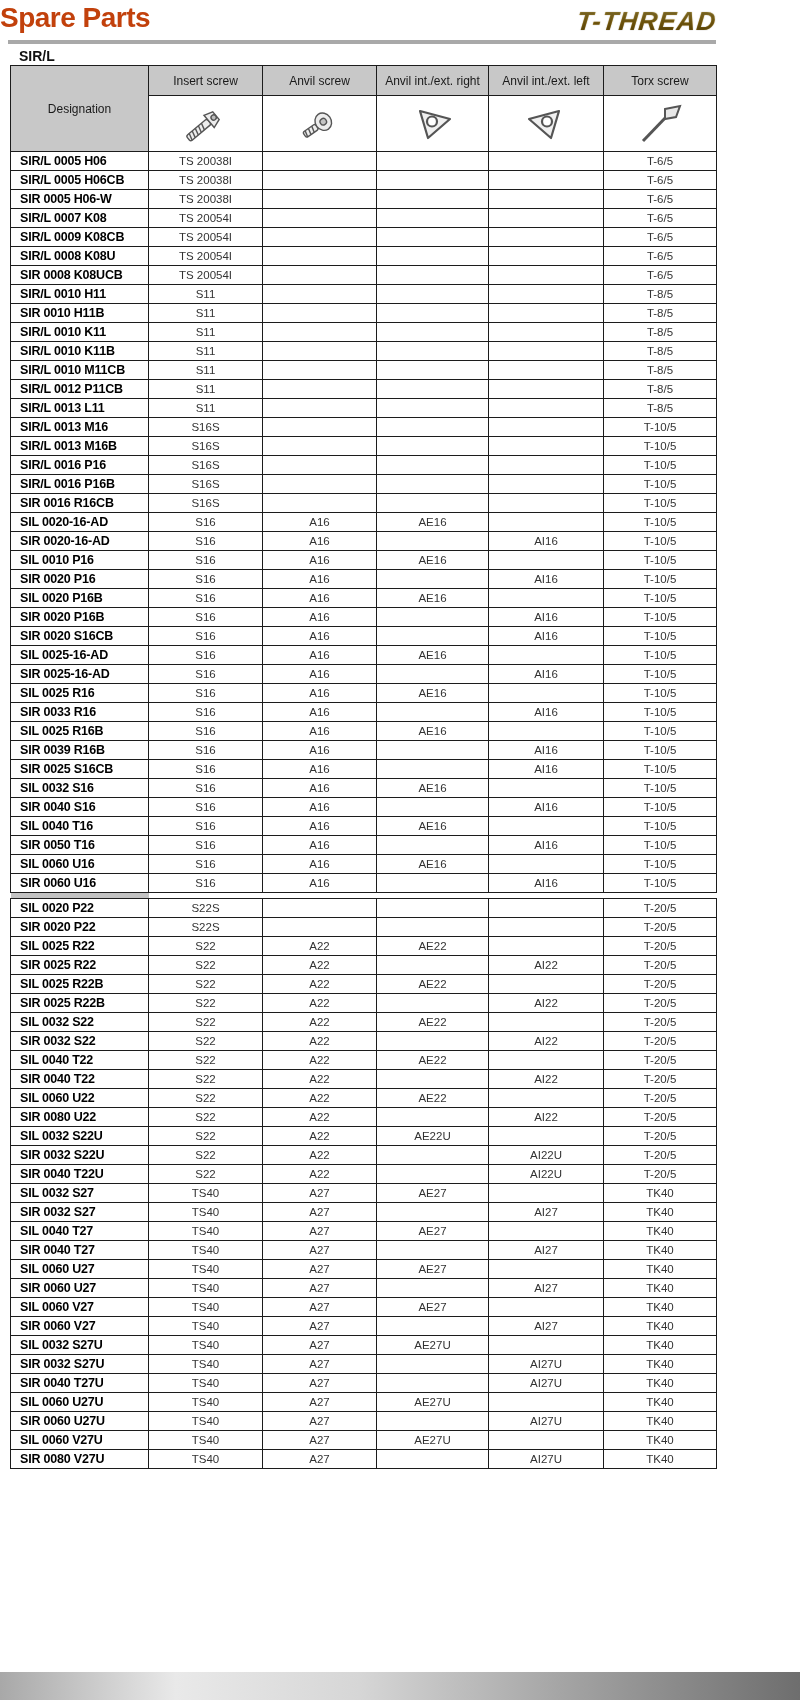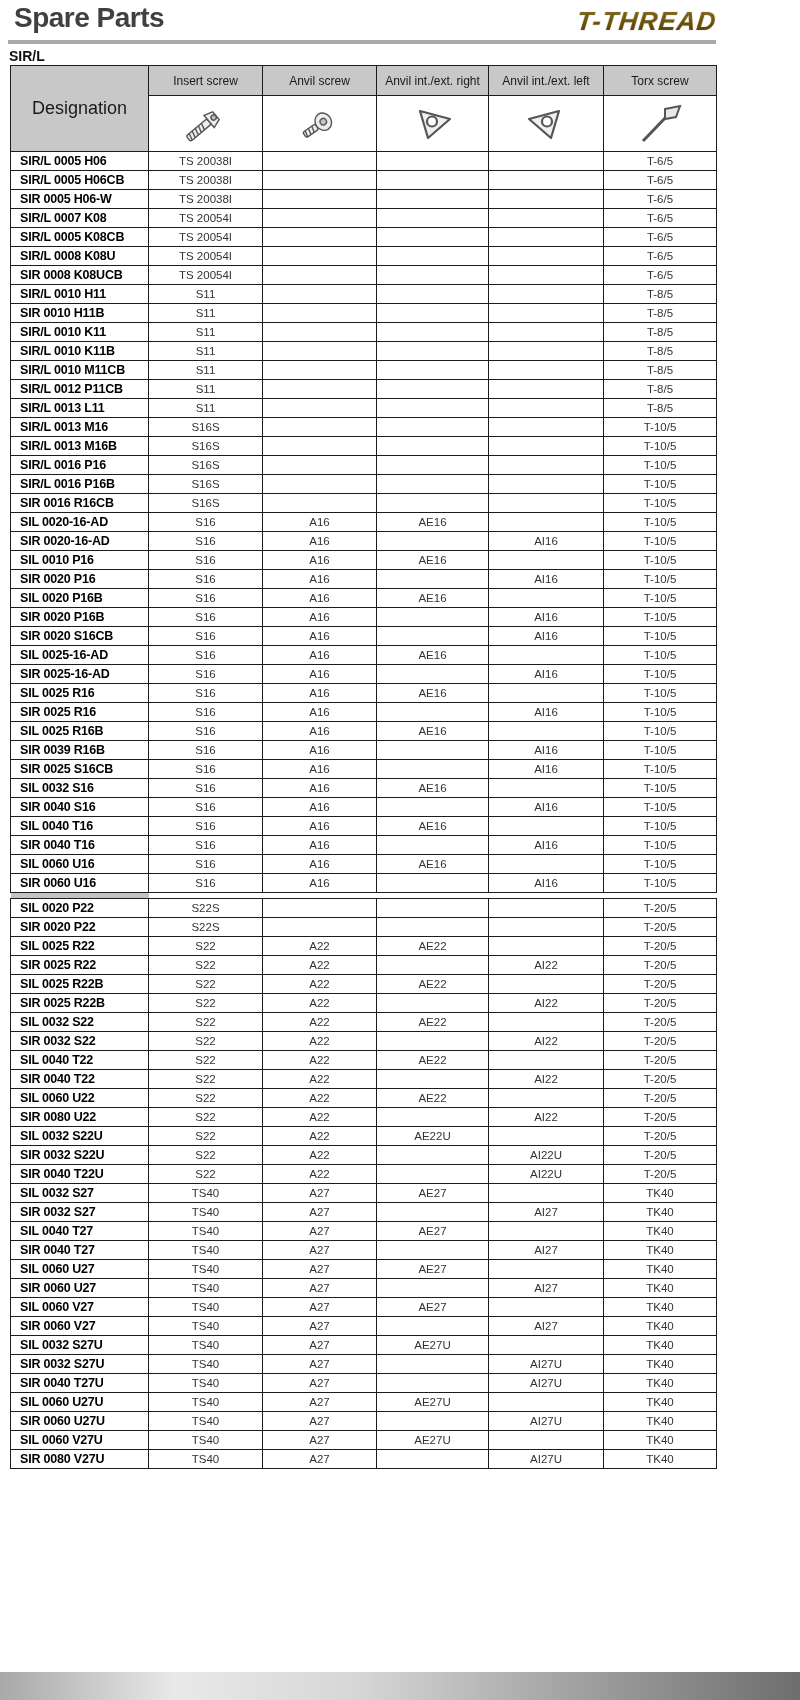--- a/index.html
+++ b/index.html
@@ -1,41 +1,41 @@
 <!DOCTYPE html>
 <html><head>
 <meta charset="utf-8">
 <style>
   html,body{margin:0;padding:0;}
   body{
     width:800px;height:1700px;position:relative;background:#ffffff;
     font-family:"Liberation Sans",sans-serif;overflow:hidden;
   }
   .page-title{
-    position:absolute;left:14px;top:2px;font-size:28px;font-weight:bold;
-    color:#404040;letter-spacing:-0.5px;
+    position:absolute;left:0;top:2px;font-size:28px;font-weight:bold;
+    color:#c2410c;letter-spacing:-0.5px;
   }
   .title-rule{position:absolute;left:8px;top:40px;width:708px;height:4px;background:#a9a9a9;}
-  .subtitle{position:absolute;left:9px;top:48px;font-size:14px;font-weight:bold;color:#101010;}
+  .subtitle{position:absolute;left:19px;top:48px;font-size:14px;font-weight:bold;color:#101010;}
   .brand-logo{
     position:absolute;right:84px;top:6px;font-size:26px;font-weight:bold;font-style:italic;
     letter-spacing:1px;transform:skewX(-6deg);
     background:linear-gradient(#f0d061 15%, #c99a1e 55%, #7d5c0a 95%);
     -webkit-background-clip:text;background-clip:text;color:transparent;
     text-shadow:0 0 1px rgba(40,30,0,0.6);
   }
   table.parts{
     position:absolute;left:10px;top:65px;border-collapse:collapse;table-layout:fixed;
   }
   table.parts th, table.parts td{border:1px solid #1c1c1c;padding:0;overflow:hidden;white-space:nowrap;}
   .label-row th{
     height:29px;background:#c8c8c8;font-size:12px;font-weight:normal;color:#1a1a1a;
     text-align:center;vertical-align:middle;margin-left:13px;
   }
-  th.designation-head{background:#c8c8c8;font-size:18px;font-weight:normal;color:#1a1a1a;}
+  th.designation-head{background:#c8c8c8;font-size:12px;font-weight:normal;color:#1a1a1a;}
   .icon-row td{height:55px;background:#ffffff;text-align:center;vertical-align:middle;}
   tbody td{height:18px;font-size:11.5px;color:#333333;text-align:center;vertical-align:middle;}
   tbody td.des{
     text-align:left;padding-left:9px;font-weight:bold;font-size:12.5px;color:#000000;
     letter-spacing:-0.2px;
   }
   tr.gap-row td{border:none;height:5px;background:#ffffff;}
   tr.gap-row td.gap-first{background:#c2c2c2;}
   .footer-bar{
     position:absolute;left:0;top:1672px;width:800px;height:28px;
@@ -149,21 +149,21 @@
       </tr>
       <tr>
         <td class="des">SIR/L 0007 K08</td>
         <td>TS 20054I</td>
         <td></td>
         <td></td>
         <td></td>
         <td>T-6/5</td>
       </tr>
       <tr>
-        <td class="des">SIR/L 0005 K08CB</td>
+        <td class="des">SIR/L 0009 K08CB</td>
         <td>TS 20054I</td>
         <td></td>
         <td></td>
         <td></td>
         <td>T-6/5</td>
       </tr>
       <tr>
         <td class="des">SIR/L 0008 K08U</td>
         <td>TS 20054I</td>
         <td></td>
@@ -349,21 +349,21 @@
       </tr>
       <tr>
         <td class="des">SIL 0025 R16</td>
         <td>S16</td>
         <td>A16</td>
         <td>AE16</td>
         <td></td>
         <td>T-10/5</td>
       </tr>
       <tr>
-        <td class="des">SIR 0025 R16</td>
+        <td class="des">SIR 0033 R16</td>
         <td>S16</td>
         <td>A16</td>
         <td></td>
         <td>AI16</td>
         <td>T-10/5</td>
       </tr>
       <tr>
         <td class="des">SIL 0025 R16B</td>
         <td>S16</td>
         <td>A16</td>
@@ -405,21 +405,21 @@
       </tr>
       <tr>
         <td class="des">SIL 0040 T16</td>
         <td>S16</td>
         <td>A16</td>
         <td>AE16</td>
         <td></td>
         <td>T-10/5</td>
       </tr>
       <tr>
-        <td class="des">SIR 0040 T16</td>
+        <td class="des">SIR 0050 T16</td>
         <td>S16</td>
         <td>A16</td>
         <td></td>
         <td>AI16</td>
         <td>T-10/5</td>
       </tr>
       <tr>
         <td class="des">SIL 0060 U16</td>
         <td>S16</td>
         <td>A16</td>

